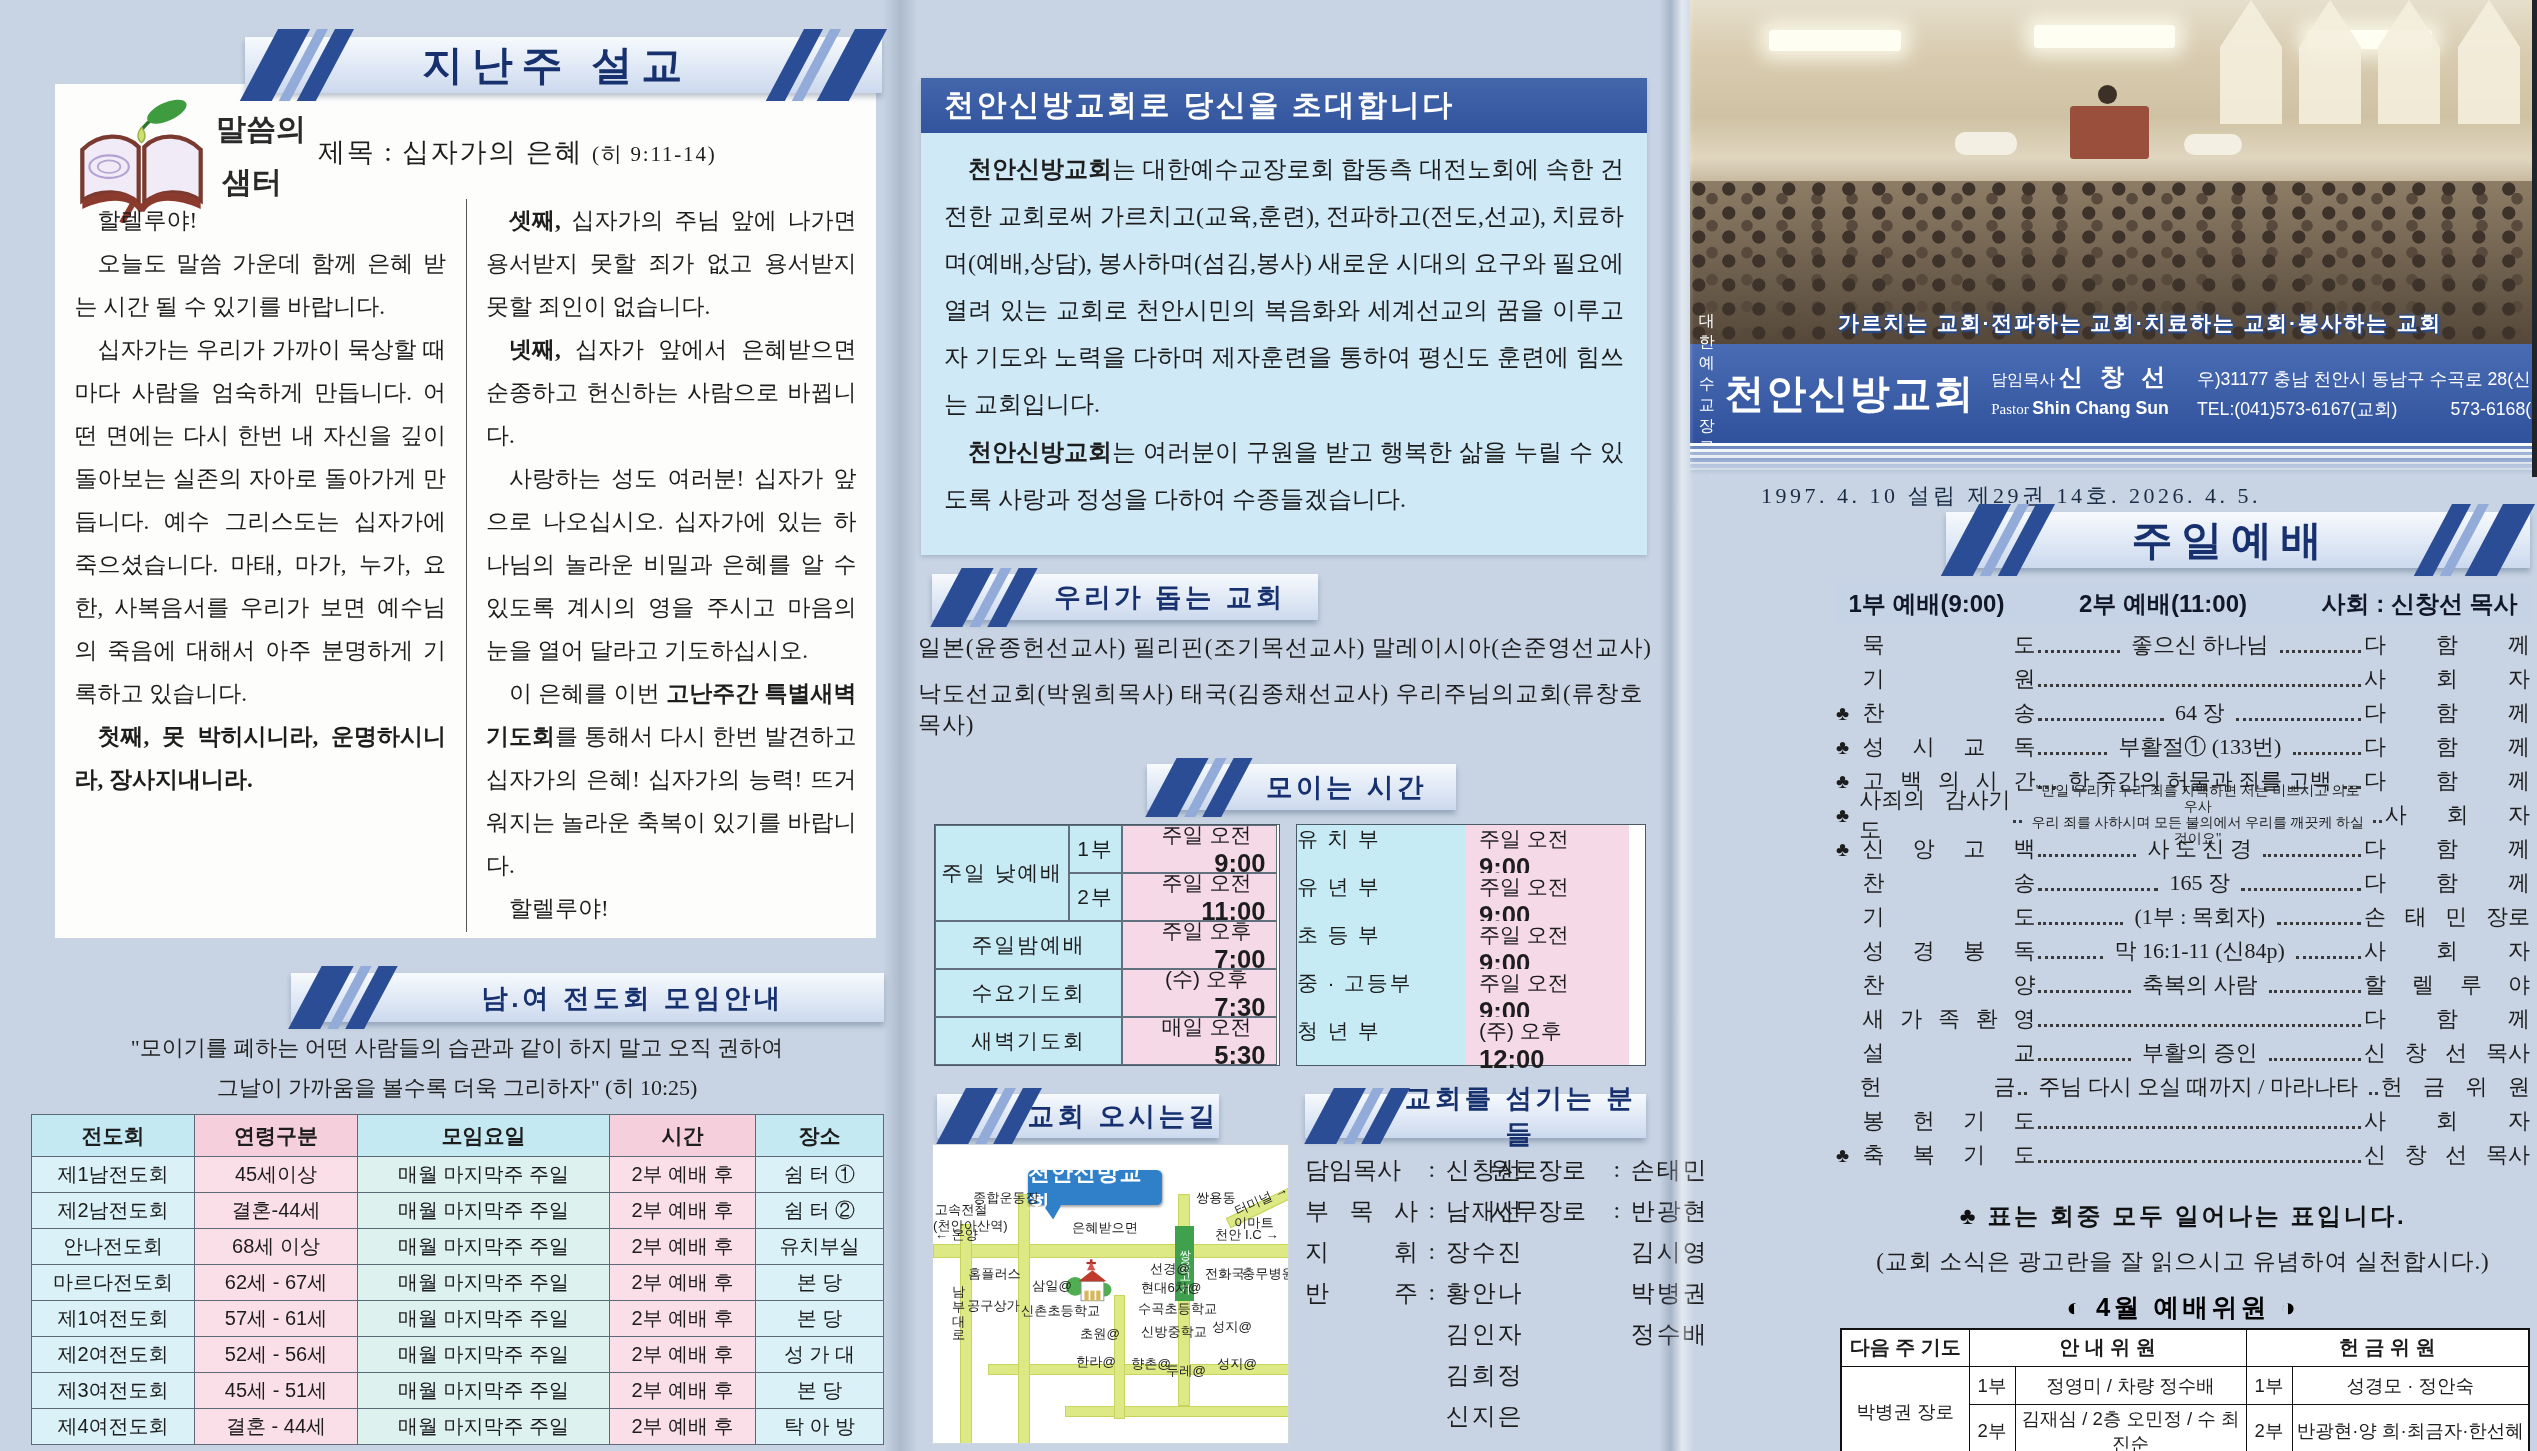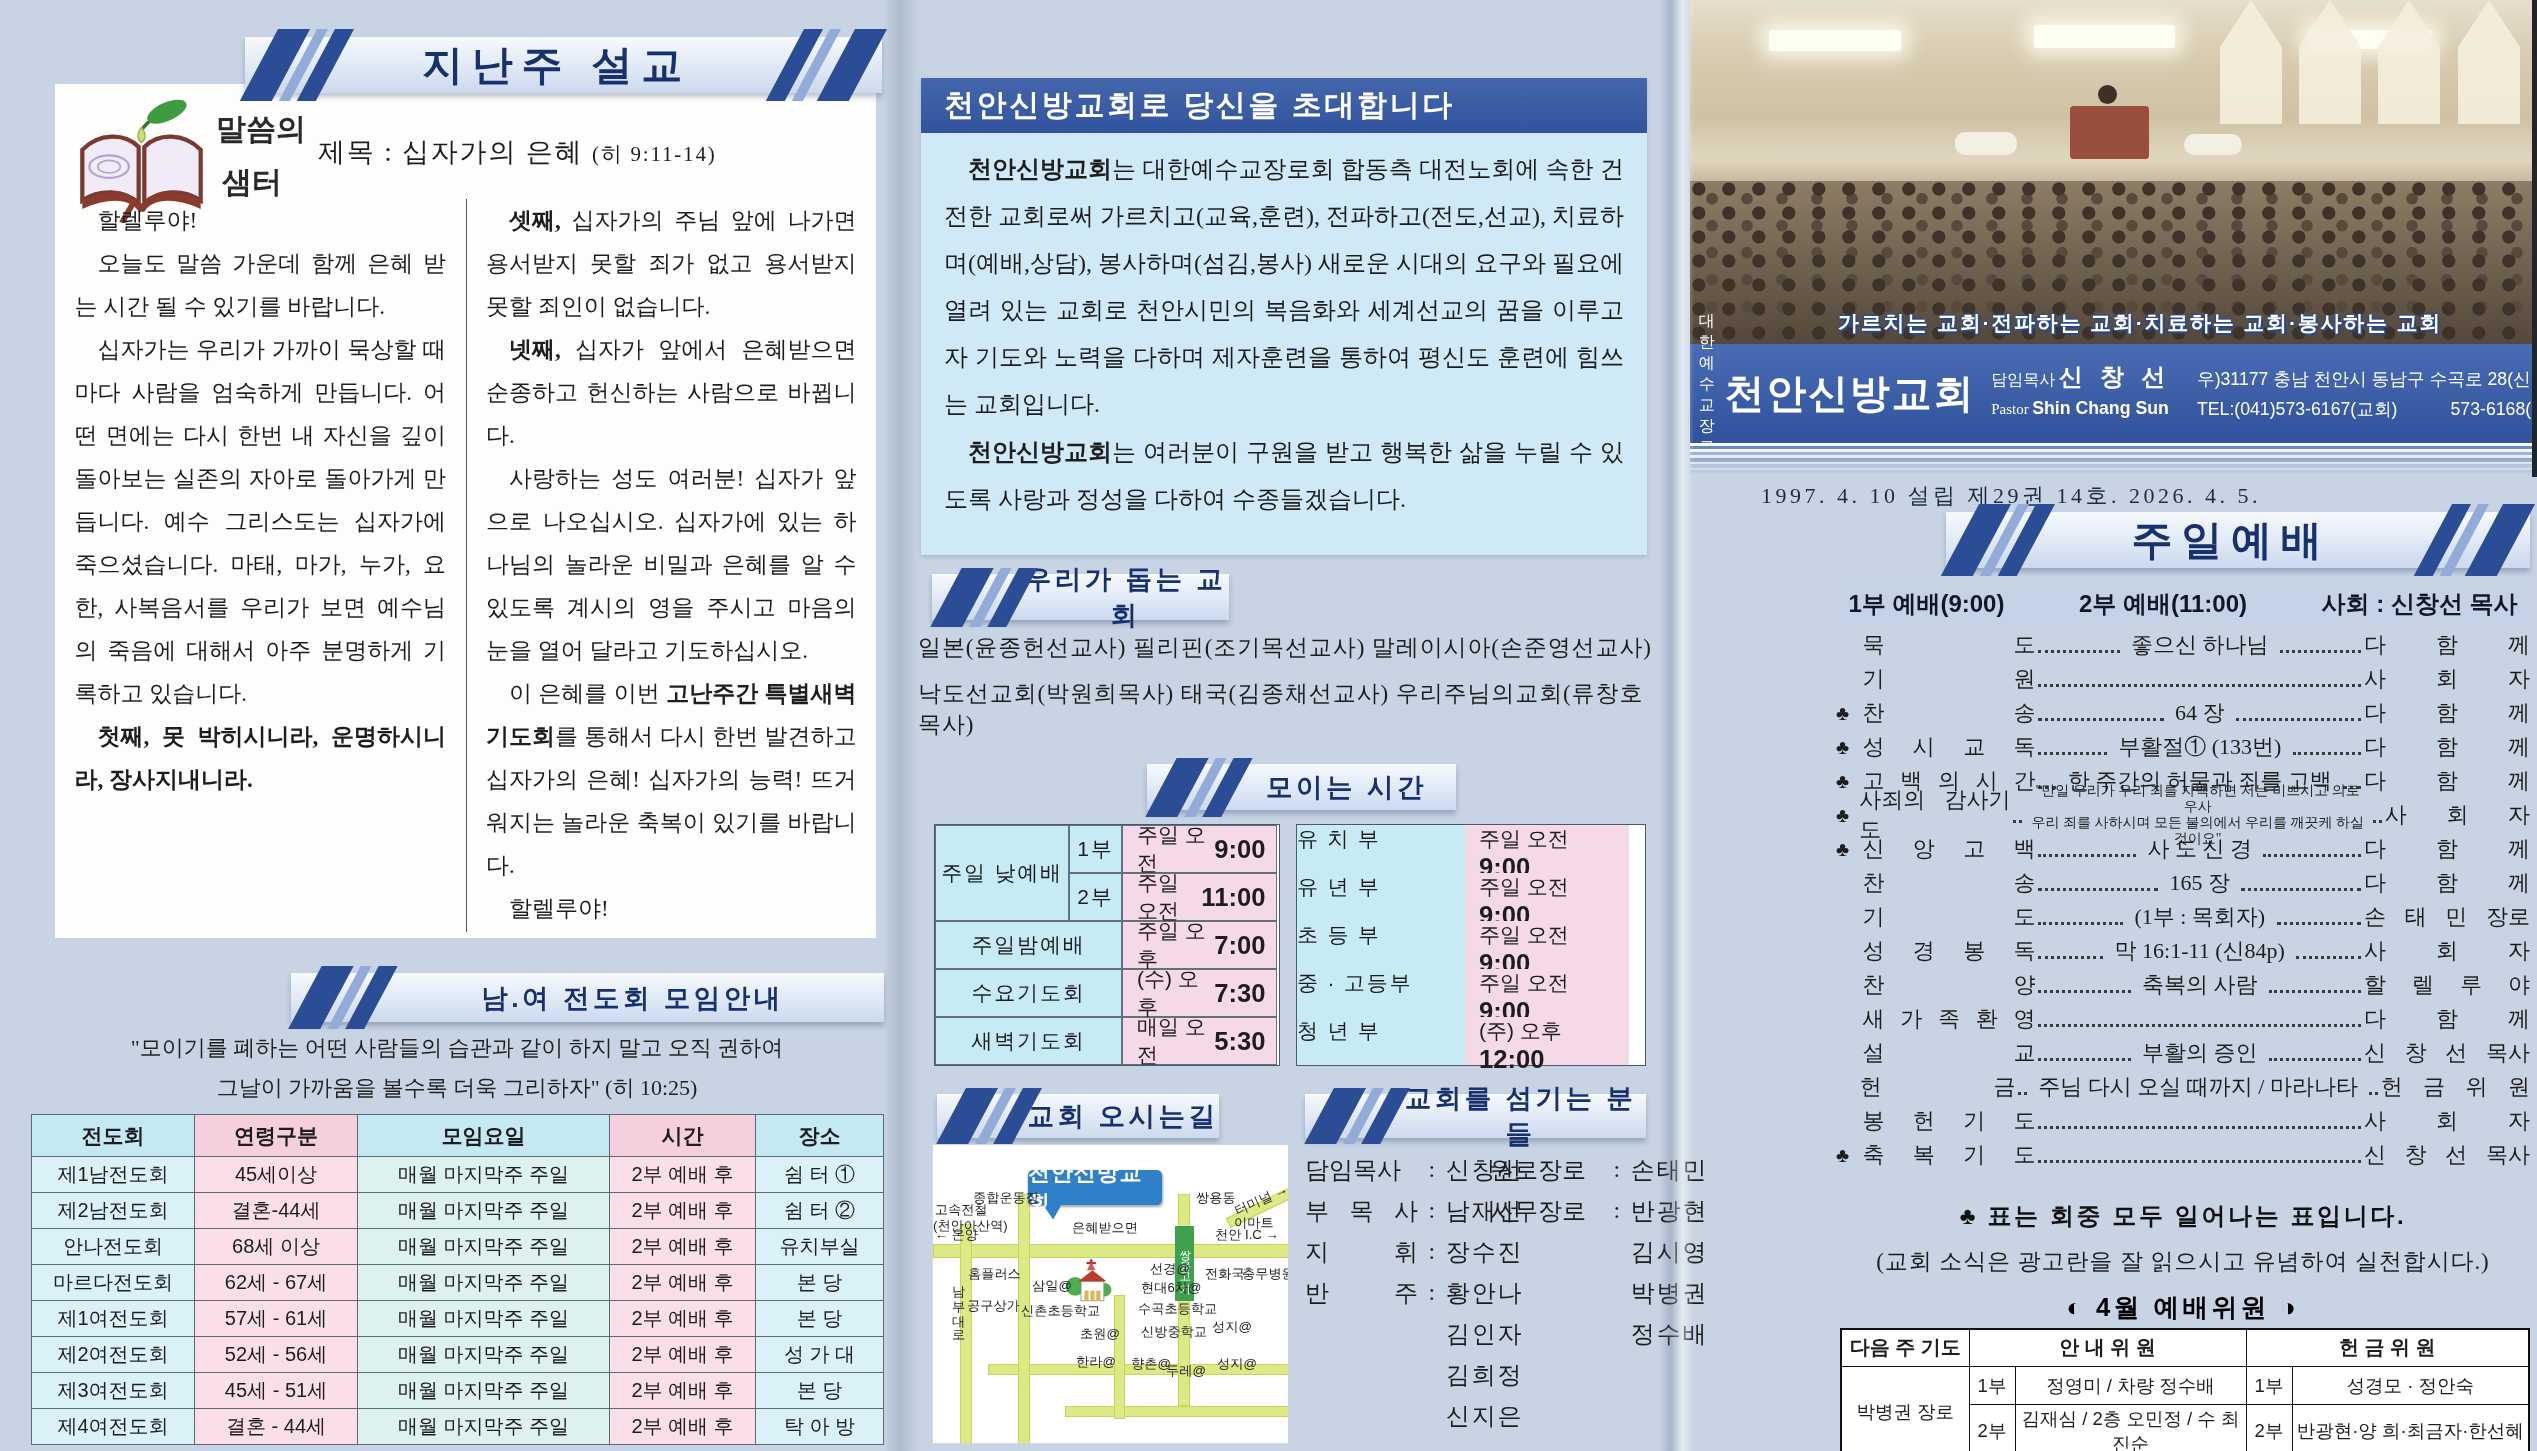--- a/index.html
+++ b/index.html
@@ -40,21 +40,21 @@
   .invite-band{height:55px;background:linear-gradient(180deg,#4466ab,#32549e);display:flex;align-items:center;
                font-family:"Liberation Sans",sans-serif;font-weight:bold;color:#fff;font-size:30px;letter-spacing:2.6px;padding-left:23px;}
   .invite-body{height:422px;background:#cfe9f6;padding:12.4px 23px 0 23px;font-size:24px;line-height:47px;text-align:justify;}
   .invite-body p{margin:0;text-indent:1em;}
   .invite-body .lead{font-family:"Liberation Sans",sans-serif;font-weight:bold;}
   .help-line{position:absolute;left:918px;width:741px;font-size:23px;letter-spacing:0.9px;}
   .tgrid{position:absolute;display:grid;border:1.8px solid #4c5a68;background:#fff;}
   .tgrid>div{border:0.9px solid #61707e;display:flex;align-items:center;justify-content:center;
              font-family:"Liberation Sans",sans-serif;font-size:21px;}
   .cell-act{background:#c6ebf5;letter-spacing:1.8px;}
-  .cell-time{background:#f6d9e7;justify-content:flex-start;padding-left:14px;}
+  .cell-time{background:#f6d9e7;justify-content:flex-start;padding-left:14px;flex-direction:column;}
   .cell-time .tm{font-weight:bold;font-size:25.6px;margin-left:auto;margin-right:10.6px;font-family:"Liberation Sans",sans-serif;}
   .map-box{position:absolute;left:932px;top:1144px;width:357px;height:300px;background:#ffffff;border:0.9px solid #cfd6de;overflow:hidden;}
   .road{position:absolute;background:#dde985;border:0.9px solid #c9d45f;}
   .map-label{position:absolute;font-family:"Liberation Sans",sans-serif;font-size:13.2px;color:#222;white-space:nowrap;}
   .map-label.vert{writing-mode:vertical-rl;letter-spacing:1.8px;}
   .map-label.diag{transform:rotate(-24deg);}
   .overpass{position:absolute;background:#3fa14d;color:#fff;writing-mode:vertical-rl;
             font-family:"Liberation Sans",sans-serif;font-size:11.5px;display:flex;align-items:center;justify-content:center;}
   .callout{position:absolute;background:#2f80c8;color:#fff;font-family:"Liberation Sans",sans-serif;
            font-weight:bold;font-size:22px;letter-spacing:0.9px;display:flex;align-items:center;justify-content:center;
@@ -266,21 +266,21 @@
   </table>
 
   <div class="invite-card" data-name="invitation-card">
     <div class="invite-band" data-name="invitation-header">천안신방교회로 당신을 초대합니다</div>
     <div class="invite-body" data-name="invitation-body">
       <p data-name="invitation-paragraph-1"><span class="lead">천안신방교회</span><span>는 대한예수교장로회 합동측 대전노회에 속한 건전한 교회로써 가르치고(교육,훈련), 전파하고(전도,선교), 치료하며(예배,상담), 봉사하며(섬김,봉사) 새로운 시대의 요구와 필요에 열려 있는 교회로 천안시민의 복음화와 세계선교의 꿈을 이루고자 기도와 노력을 다하며 제자훈련을 통하여 평신도 훈련에 힘쓰는 교회입니다.</span></p>
       <p data-name="invitation-paragraph-2"><span class="lead">천안신방교회</span><span>는 여러분이 구원을 받고 행복한 삶을 누릴 수 있도록 사랑과 정성을 다하여 수종들겠습니다.</span></p>
     </div>
   </div>
 
-  <div class="hd small" style="left:932px;top:574px;width:297px;height:46px;" data-name="section-header-helping-churches">
+  <div class="hd small" style="left:932px;top:574px;width:386px;height:46px;" data-name="section-header-helping-churches">
     <div class="stripes" data-name="header-stripes">
         <div class="st-a"></div>
         <div class="st-b"></div>
         <div class="st-c"></div>
       </div>
     <div class="hd-text" data-name="section-title">우리가 돕는 교회</div>
   </div>
   <div class="help-line" style="top:632px;" data-name="helping-churches-line-1">일본(윤종헌선교사) 필리핀(조기목선교사) 말레이시아(손준영선교사)</div>
   <div class="help-line" style="top:678px;" data-name="helping-churches-line-2">낙도선교회(박원희목사) 태국(김종채선교사) 우리주님의교회(류창호목사)</div>
 

